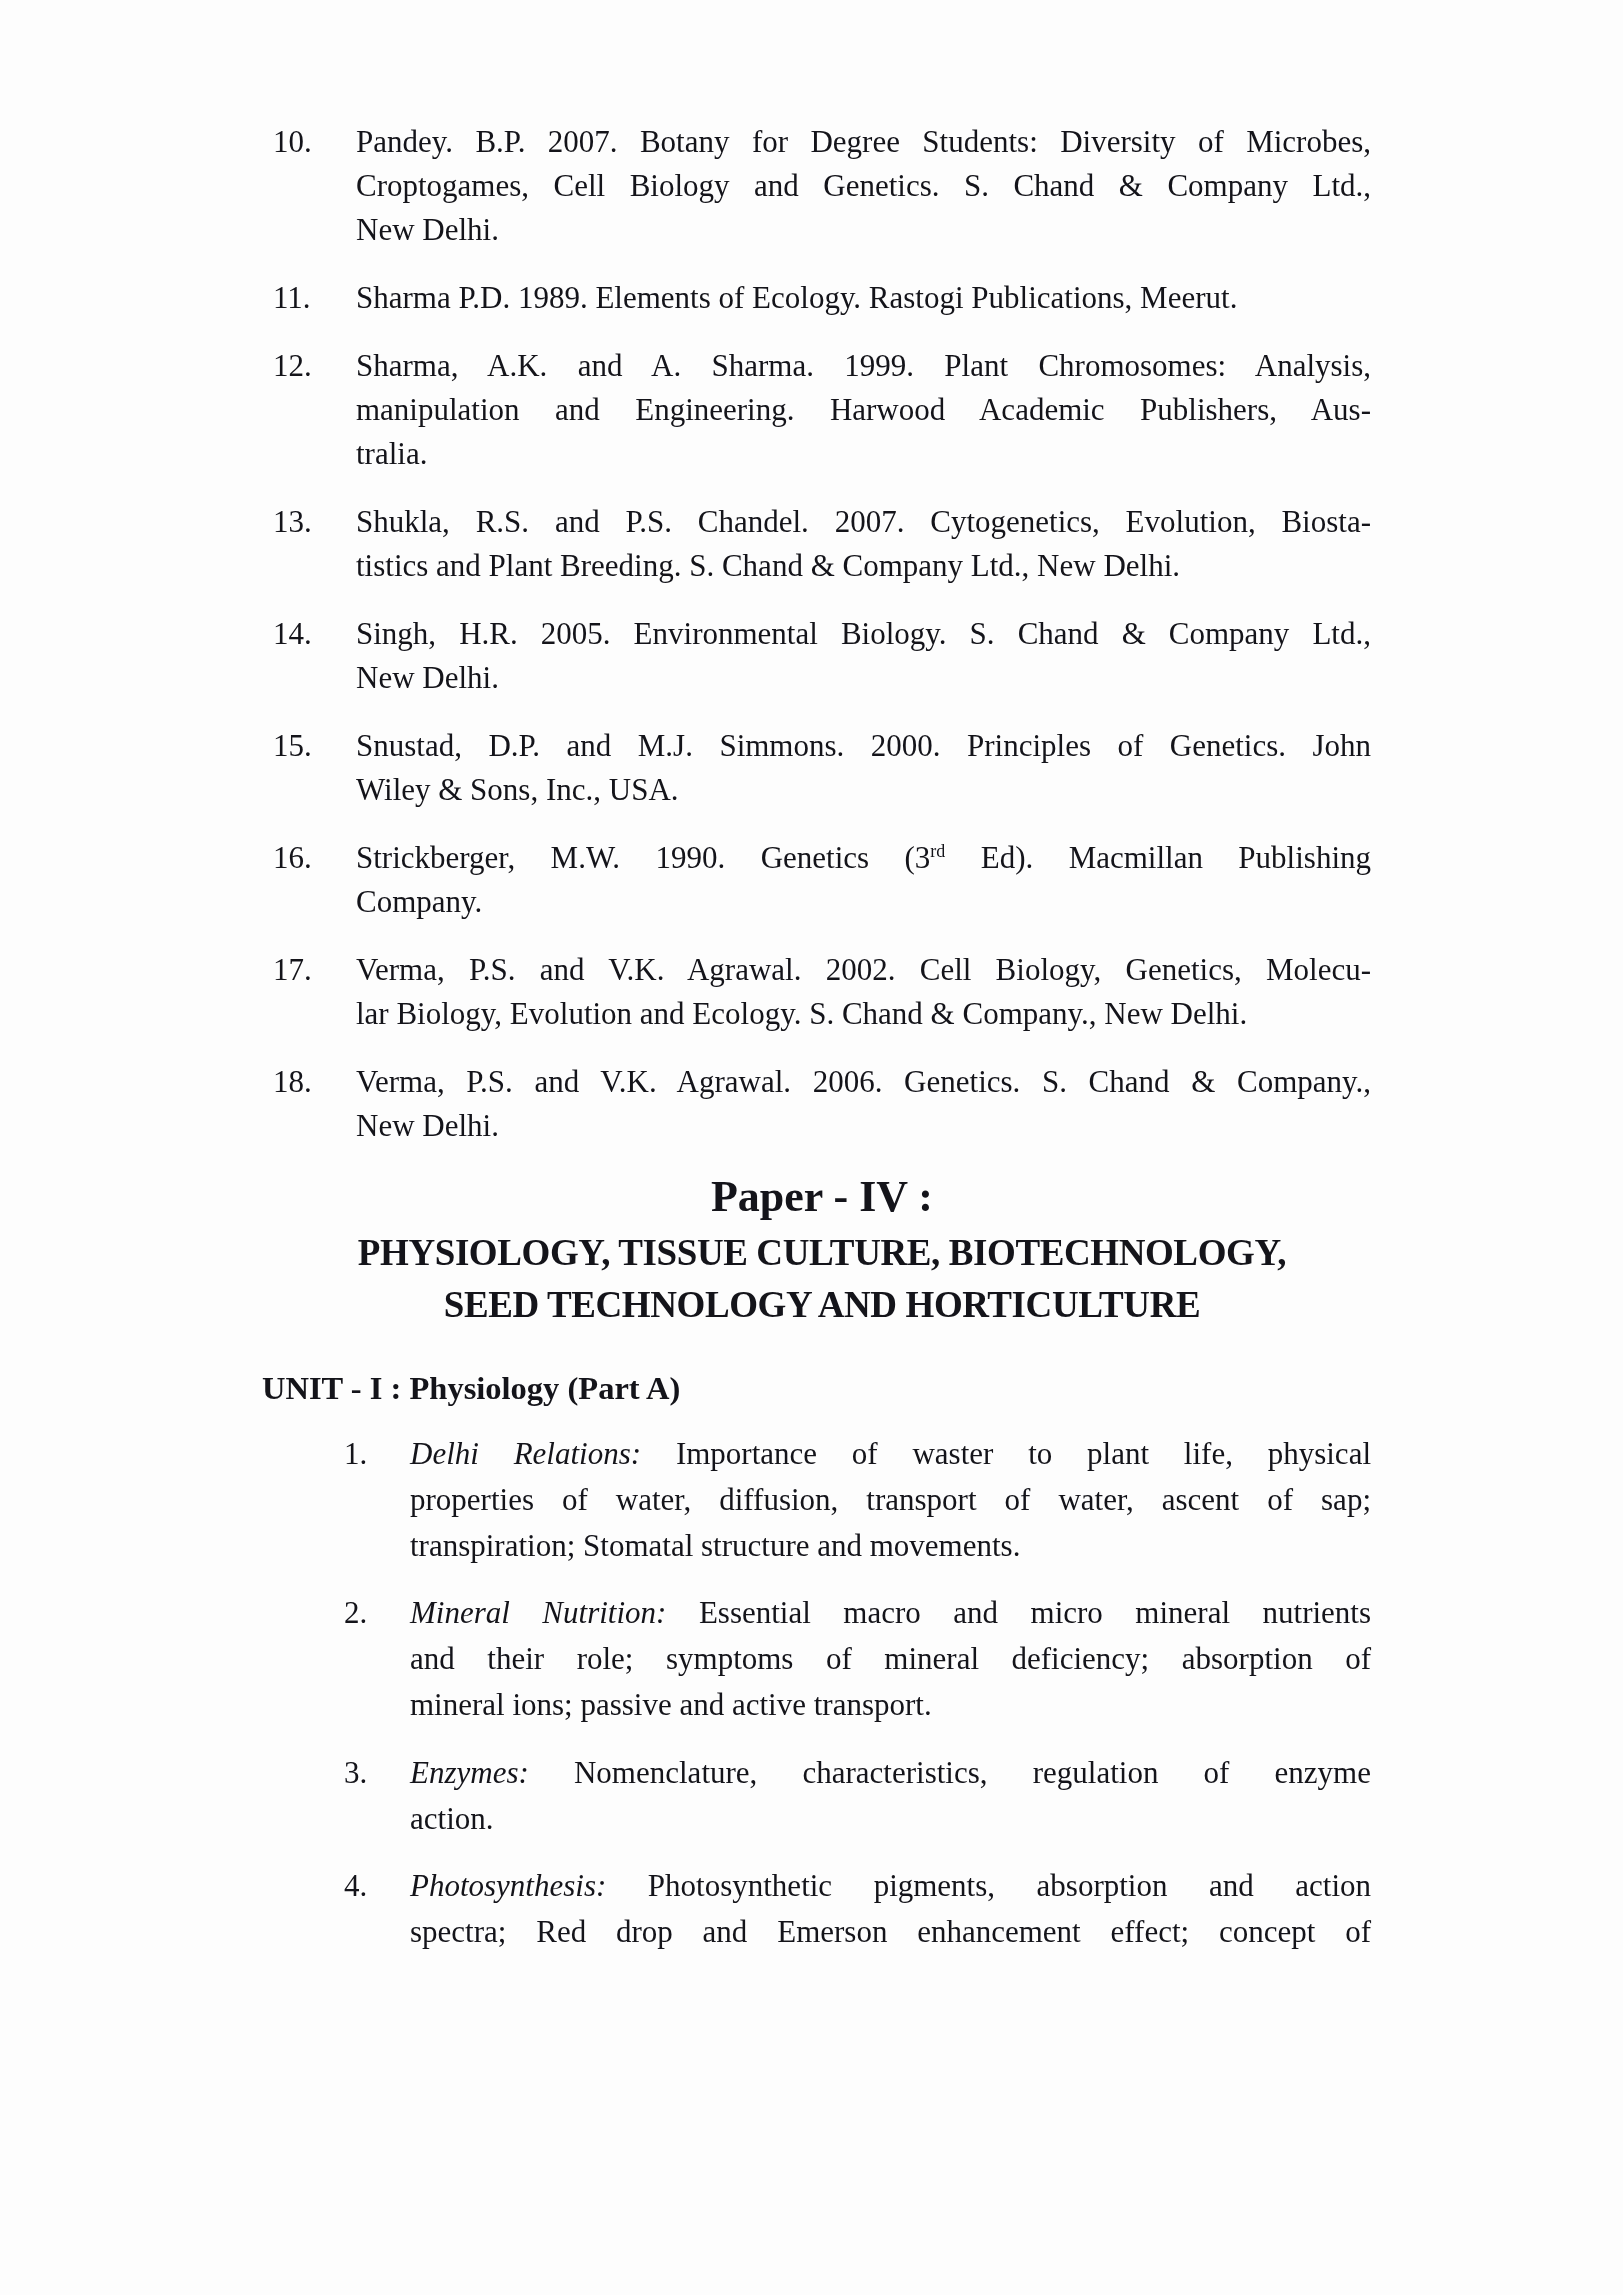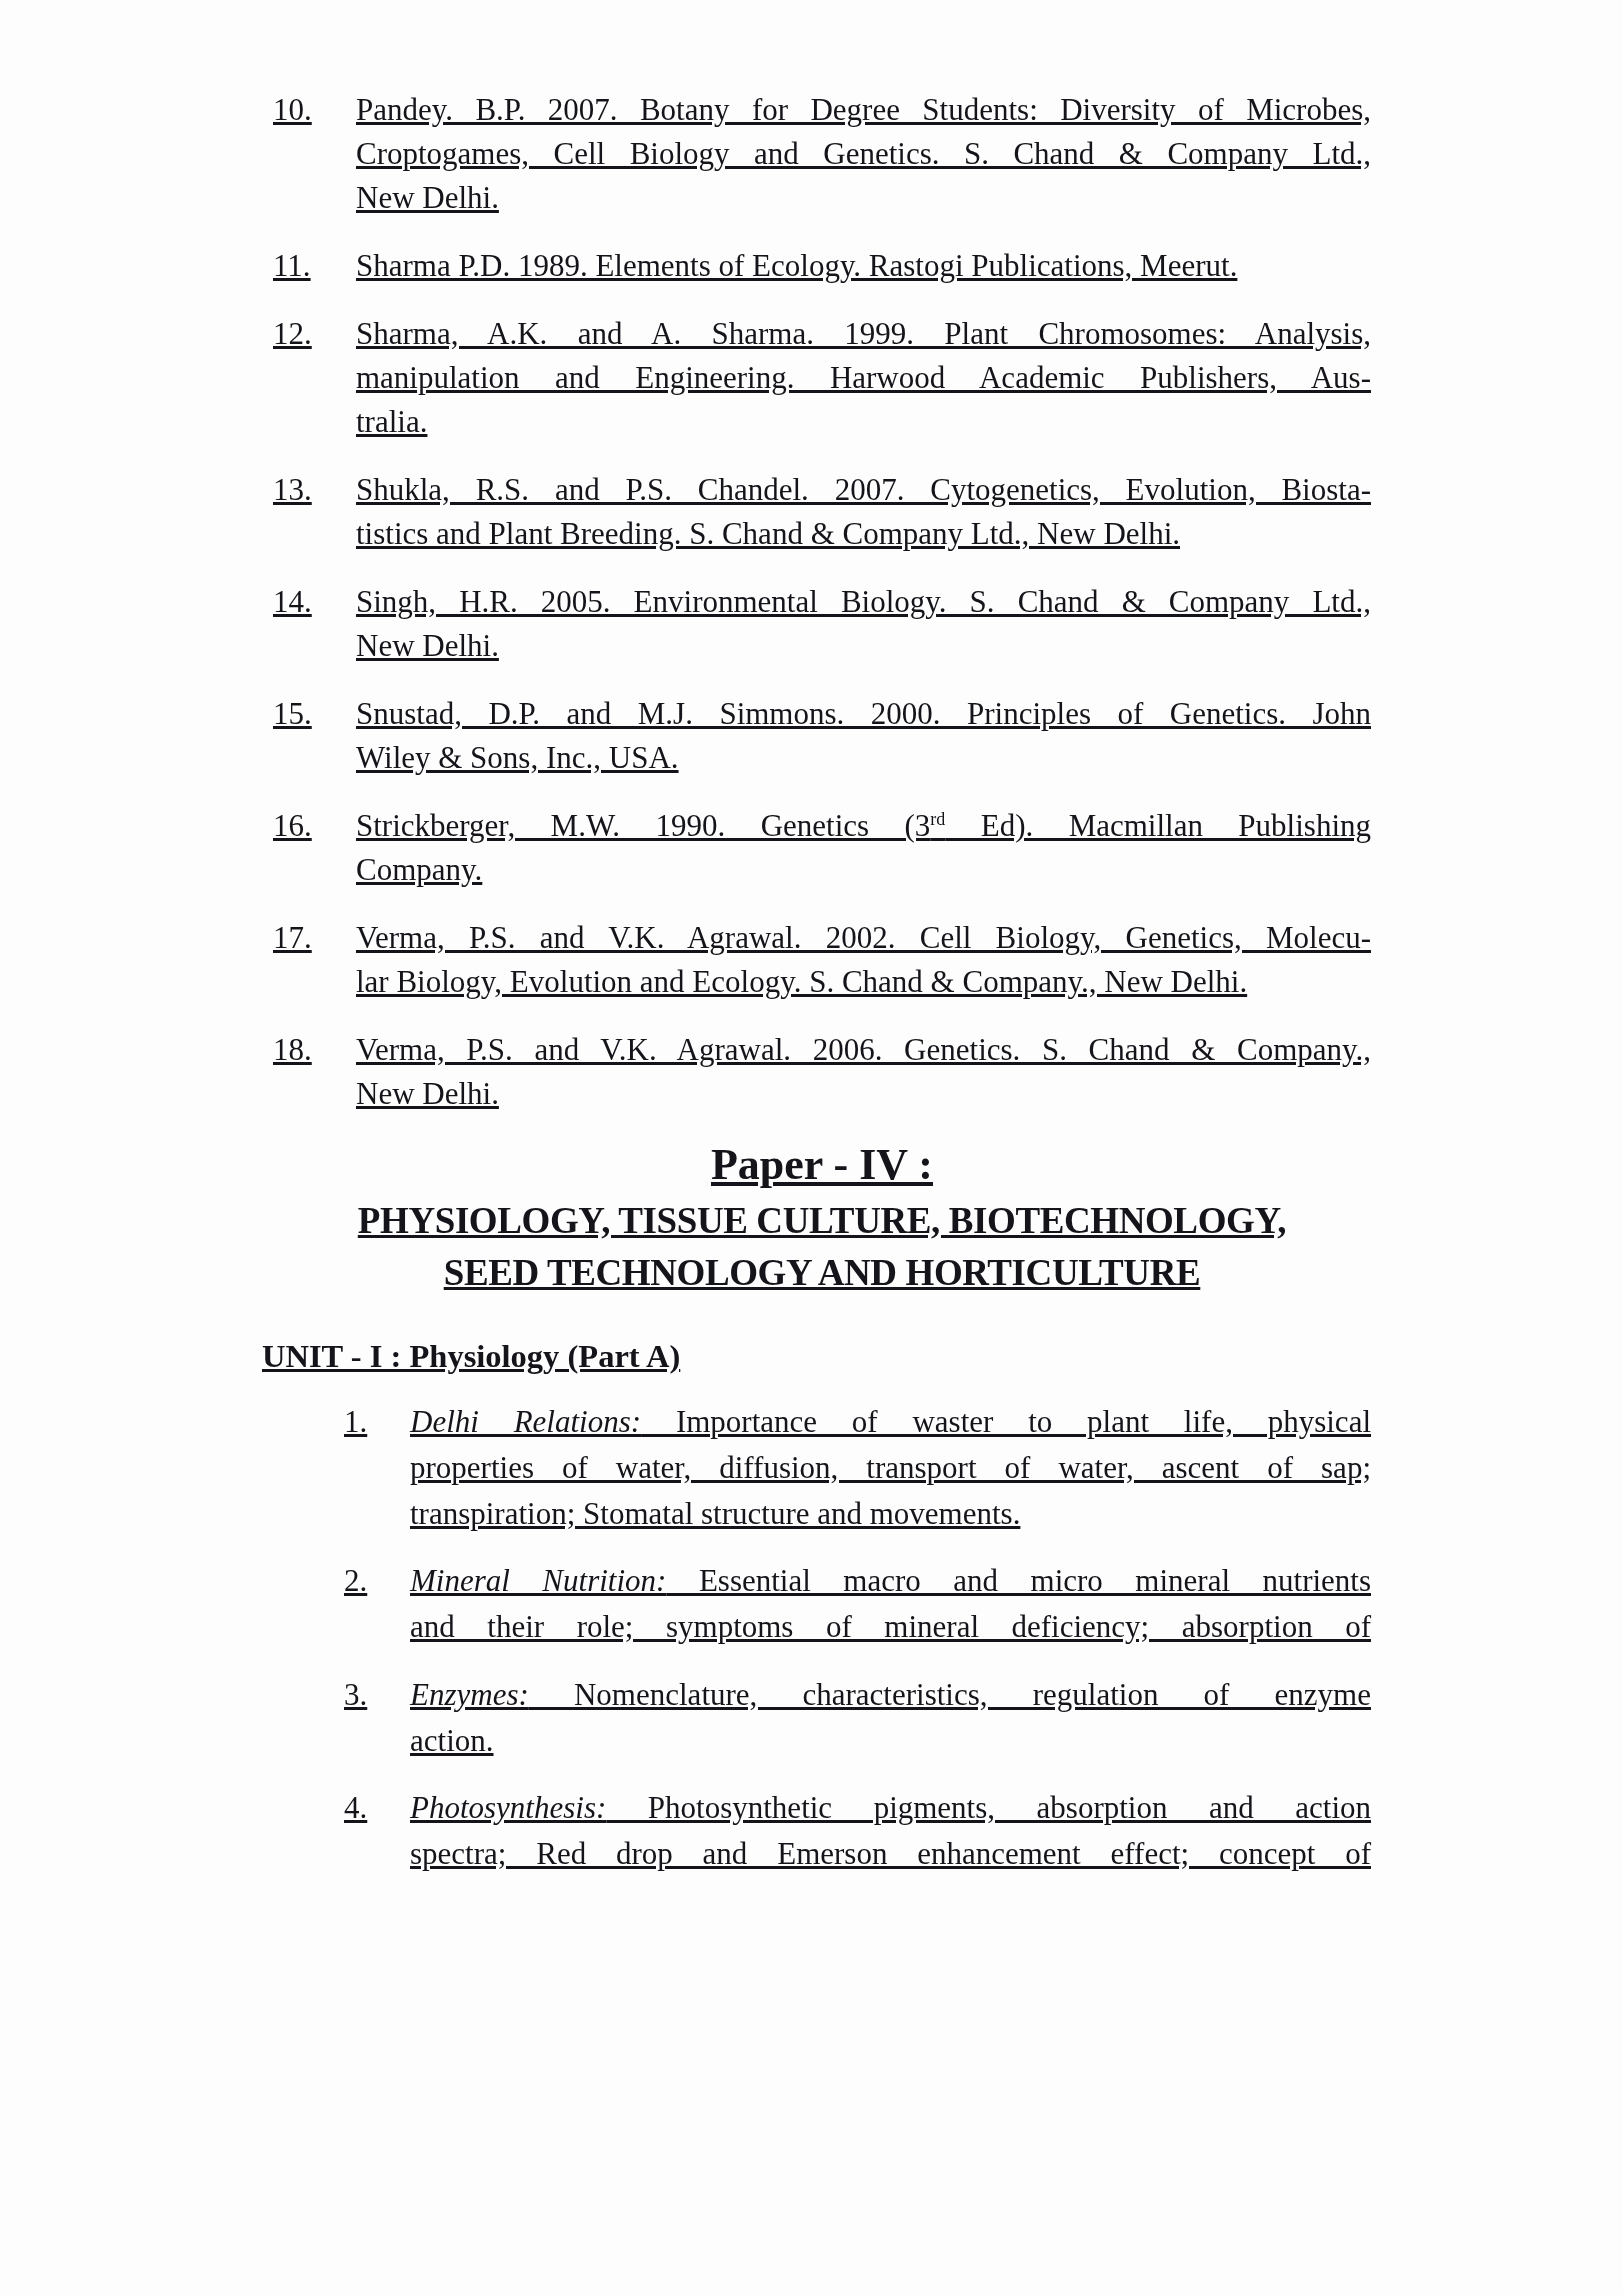--- a/index.html
+++ b/index.html
@@ -10,22 +10,21 @@
     color:#14141a;
     -webkit-text-size-adjust:none;
   }
   .page{
     position:relative;
     width:1623px;height:2295px;
     background:#fdfdfd;
     overflow:hidden;
   }
   .content{
-    padding:88px 252px 0 273px; 
-    text-decoration:underline;
+    padding:120px 252px 0 273px; 
   }
 
   
   .ref{
     display:flex;
     font-size:31px;
     line-height:44px;
     margin:0 0 24px 0;
   }
   .ref .num{flex:0 0 83px;}
@@ -178,20 +177,21 @@
           <div class="ln jl">properties of water, diffusion, transport of water, ascent of sap;</div>
           <div class="ln">transpiration; Stomatal structure and movements.</div>
         </div>
       </div>
 
       <div class="topic">
         <span class="num">2.</span>
         <div class="lines">
           <div class="ln jl"><em class="lead">Mineral Nutrition:</em><span> Essential macro and micro mineral nutrients</span></div>
           <div class="ln jl">and their role; symptoms of mineral deficiency; absorption of</div>
+          <div class="ln">mineral ions; passive and active transport.</div>
         </div>
       </div>
 
       <div class="topic">
         <span class="num">3.</span>
         <div class="lines">
           <div class="ln jl"><em class="lead">Enzymes:</em><span> Nomenclature, characteristics, regulation of enzyme</span></div>
           <div class="ln">action.</div>
         </div>
       </div>

